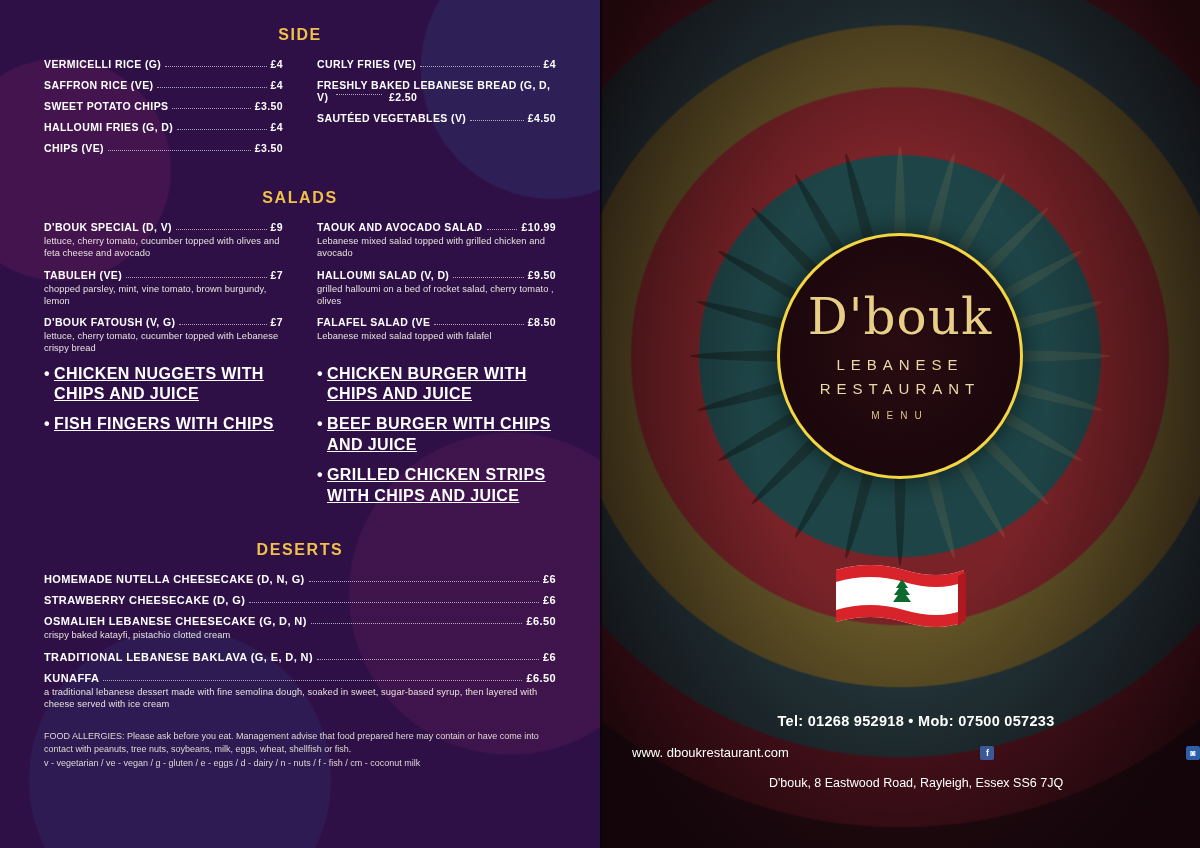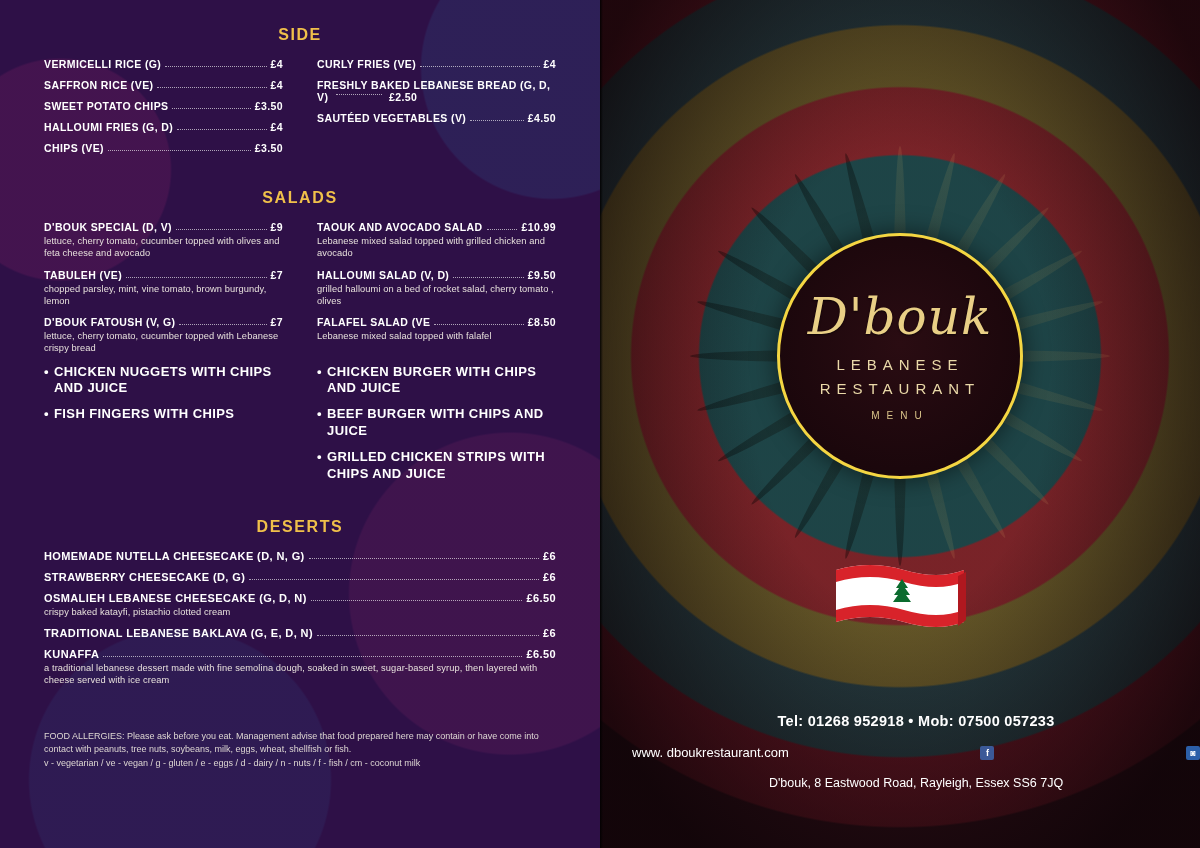--- a/index.html
+++ b/index.html
@@ -73,23 +73,23 @@
     letter-spacing:.1px;
     margin-top:2px;
     text-transform:none;
     white-space:normal;
   }
   .two-line-name { white-space:normal; }
 
   
   .kids .col ul { list-style:none; margin:0; padding:0; }
   .kids li {
-    font-size:13px; font-weight:bold; letter-spacing:.4px;
+    font-size:16px; font-weight:bold; letter-spacing:.4px;
     text-transform:uppercase; margin-bottom:9px; line-height:1.3;
-    position:relative; padding-left:10px;
+    position:relative; padding-left:10px;text-decoration:underline;
   }
   .kids li:before { content:"•"; position:absolute; left:0; top:0; }
 
   
   .full .item-line { font-size:11px; }
 
   
   .allergies {
     position:absolute; left:44px; bottom:78px; width:512px;
     font-size:9px; line-height:1.45; color:#ded7d3;
@@ -140,21 +140,20 @@
     width:246px; height:246px;
     border-radius:50%;
     border:3px solid #f5d642;
     background:radial-gradient(circle at 50% 45%, #2a0c12 0%, #1b070c 70%, #160509 100%);
     display:flex; flex-direction:column;
     align-items:center; justify-content:center;
     box-shadow:0 0 24px rgba(0,0,0,.55);
   }
   .brand-script {
     font-family:"DejaVu Serif", serif;
-    font-style:italic;
     font-size:50px;
     color:#e9cf86;
     letter-spacing:1px;
     line-height:1;
     margin-top:0;
     text-shadow:0 1px 2px rgba(0,0,0,.6);
   }
   .brand-sub1 {
     margin-top:14px;
     font-size:15px; letter-spacing:6px;

